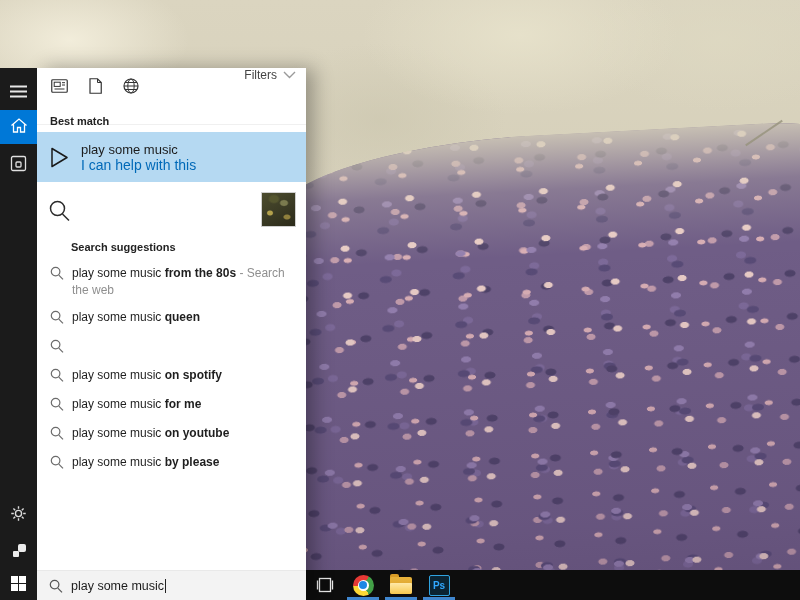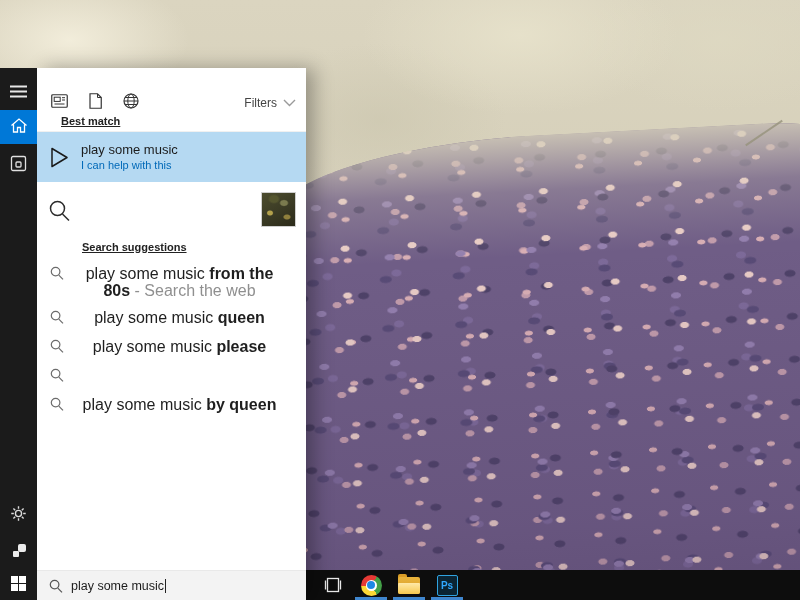--- a/index.html
+++ b/index.html
@@ -31,21 +31,21 @@
     background-size:67px 47px, 61px 43px, 71px 53px, 59px 41px, 73px 49px, 63px 45px, 69px 51px;
   }
   .pebble-haze { position:absolute; inset:0; border-radius:inherit;
     background:linear-gradient(180deg, rgba(214,208,187,.85) 0px, rgba(214,208,187,.25) 55px,
       rgba(214,208,187,0) 120px, rgba(64,45,88,.16) 70%, rgba(48,32,68,.28) 100%); }
   .stick { position:absolute; width:44px; height:2px; background:#96927c; top:132px; right:14px;
     transform:rotate(-34deg); opacity:.8; }
 
   
   .taskbar { position:absolute; left:0; right:0; top:570px; height:30px; background:#0d0d0d; }
-  .tb-apps { position:absolute; left:306px; top:570px; height:30px; right:0; display:flex; align-items:center;margin-left:8px; }
+  .tb-apps { position:absolute; left:306px; top:570px; height:30px; right:0; display:flex; align-items:center; }
   .tb-btn { position:relative; width:38px; height:30px; display:flex; align-items:center; justify-content:center; }
   .tb-btn .run { position:absolute; left:3px; right:3px; bottom:0; height:3px; background:#3f86cf; }
   .taskview svg { display:block; }
   .chrome { width:21px; height:21px; border-radius:50%; position:relative;
     background:conic-gradient(from 30deg, #43a047 0 120deg, #fdd835 120deg 240deg, #e53935 240deg 360deg); }
   .chrome .ring { position:absolute; left:50%; top:50%; width:11px; height:11px; margin:-5.5px 0 0 -5.5px;
     background:#fff; border-radius:50%; }
   .chrome .dot { position:absolute; left:50%; top:50%; width:8px; height:8px; margin:-4px 0 0 -4px;
     background:#1e88e5; border-radius:50%; }
   .folder { position:relative; width:22px; height:17px; }
@@ -58,48 +58,48 @@
 
   
   .rail { position:absolute; left:0; top:68px; bottom:0; width:37px; background:#1b1b1b; z-index:3; }
   .rail-btn { position:absolute; left:0; width:37px; height:34px; display:flex; align-items:center; justify-content:center; }
   .rail-btn.selected { background:#0078d7; }
   .start-btn { position:absolute; left:0; bottom:0; width:37px; height:30px; display:flex; align-items:center; justify-content:center; }
 
   
   .panel { position:absolute; left:37px; top:68px; width:269px; bottom:0; background:#ffffff; z-index:2;
     box-shadow:8px 0 18px rgba(0,0,0,.3); }
-  .filterbar { position:absolute; left:0; right:0; top:7px; height:57px; background:#fff;
-    display:flex; align-items:center; border-bottom:1px solid #f0f0f0; }
+  .filterbar { position:absolute; left:0; right:0; top:0; height:57px; background:#fff;
+    display:flex; align-items:flex-start; border-bottom:1px solid #f0f0f0; }
   .ftab { width:36px; height:40px; display:flex; align-items:center; justify-content:center; color:#333; }
   .ftab:first-child { margin-left:4px; }
   .filters { margin-left:auto; margin-right:10px; display:flex; align-items:center; gap:6px;
     font-size:12px; color:#444; }
-  .section-label { position:absolute; left:24px; font-size:11px; font-weight:bold; color:#222;text-decoration:underline; }
+  .section-label { position:absolute; left:13px; font-size:11px; font-weight:bold; color:#222; }
   .best-row { position:absolute; left:0; right:0; top:64px; height:50px; background:#b5d9f2;
     display:flex; align-items:center; }
   .row-icon-lg { width:44px; display:flex; justify-content:center; flex:0 0 44px; }
   .row-text .t { font-size:13px; color:#1c1c1c; line-height:16px; }
-  .row-text .s { font-size:11px; line-height:14px; }
+  .row-text .s { font-size:14px; line-height:14px;text-align:center; }
   .best-row .s { color:#0069b8; }
   .song-row { position:absolute; left:0; right:0; top:117px; height:50px; background:#fff;
     display:flex; align-items:center; }
   .song-row .s { color:#767676; }
   .album { position:absolute; right:11px; top:8px; width:33px; height:33px;
     box-shadow:0 0 0 1px #cfcfcf;
     background:
       radial-gradient(6px 5px at 8px 20px, #b3a14c 40%, rgba(0,0,0,0) 60%),
       radial-gradient(8px 6px at 22px 10px, #7a7a4e 40%, rgba(0,0,0,0) 60%),
       radial-gradient(7px 5px at 25px 24px, #8f7f3c 40%, rgba(0,0,0,0) 60%),
       radial-gradient(10px 8px at 12px 6px, #55562f 40%, rgba(0,0,0,0) 62%),
       linear-gradient(150deg,#4c4c2e 0%,#3a3a24 55%,#2c2b1a 100%); }
   .sugg-wrap { position:absolute; left:0; right:0; top:192px; }
   .sugg { display:flex; align-items:flex-start; padding:5px 0 5px 13px; min-height:28px; }
   .sugg .mag { flex:0 0 22px; margin-top:1px; color:#6b6b6b; }
-  .sugg .txt { font-size:16px; color:#1f1f1f; line-height:17px; width:215px;text-align:center; }
+  .sugg .txt { font-size:12px; color:#1f1f1f; line-height:17px; width:215px; }
   .sugg .txt b { font-weight:bold; }
   .sugg .txt .web { color:#8f8f8f; }
   .searchbox { position:absolute; left:0; right:0; bottom:0; height:30px; background:#f3f3f3;
     display:flex; align-items:center; padding-left:12px; border-top:1px solid #e9e9e9; }
   .searchbox .mag { color:#555; margin-right:8px; display:flex; }
   .searchbox .val { font-size:12.5px; color:#1c1c1c; }
   .caret { display:inline-block; width:1px; height:14px; background:#222; vertical-align:-2px; margin-left:1px; }
 </style>
 </head>
 <body>
@@ -278,38 +278,56 @@
         </span>
         <span class="txt"><span>play some music </span><b>queen</b></span>
       </div>
       <div class="sugg">
         <span class="mag">
           <svg width="14" height="14" viewBox="0 0 14 14">
               <circle cx="5.6" cy="5.6" r="4.3" fill="none" stroke="#6b6b6b" stroke-width="1.2"></circle>
               <path d="M8.8 9.2 13 13.4" stroke="#6b6b6b" stroke-width="1.2"></path>
             </svg>
         </span>
-        <span class="txt"><span>play some music </span><b>please</b></span>
-      </div>
-      <div class="sugg">
-        <span class="mag">
-          <svg width="14" height="14" viewBox="0 0 14 14">
-              <circle cx="5.6" cy="5.6" r="4.3" fill="none" stroke="#6b6b6b" stroke-width="1.2"></circle>
-              <path d="M8.8 9.2 13 13.4" stroke="#6b6b6b" stroke-width="1.2"></path>
-            </svg>
-        </span>
-      </div>
-      <div class="sugg">
-        <span class="mag">
-          <svg width="14" height="14" viewBox="0 0 14 14">
-              <circle cx="5.6" cy="5.6" r="4.3" fill="none" stroke="#6b6b6b" stroke-width="1.2"></circle>
-              <path d="M8.8 9.2 13 13.4" stroke="#6b6b6b" stroke-width="1.2"></path>
-            </svg>
-        </span>
-        <span class="txt"><span>play some music </span><b>by queen</b></span>
+      </div>
+      <div class="sugg">
+        <span class="mag">
+          <svg width="14" height="14" viewBox="0 0 14 14">
+              <circle cx="5.6" cy="5.6" r="4.3" fill="none" stroke="#6b6b6b" stroke-width="1.2"></circle>
+              <path d="M8.8 9.2 13 13.4" stroke="#6b6b6b" stroke-width="1.2"></path>
+            </svg>
+        </span>
+        <span class="txt"><span>play some music </span><b>on spotify</b></span>
+      </div>
+      <div class="sugg">
+        <span class="mag">
+          <svg width="14" height="14" viewBox="0 0 14 14">
+              <circle cx="5.6" cy="5.6" r="4.3" fill="none" stroke="#6b6b6b" stroke-width="1.2"></circle>
+              <path d="M8.8 9.2 13 13.4" stroke="#6b6b6b" stroke-width="1.2"></path>
+            </svg>
+        </span>
+        <span class="txt"><span>play some music </span><b>for me</b></span>
+      </div>
+      <div class="sugg">
+        <span class="mag">
+          <svg width="14" height="14" viewBox="0 0 14 14">
+              <circle cx="5.6" cy="5.6" r="4.3" fill="none" stroke="#6b6b6b" stroke-width="1.2"></circle>
+              <path d="M8.8 9.2 13 13.4" stroke="#6b6b6b" stroke-width="1.2"></path>
+            </svg>
+        </span>
+        <span class="txt"><span>play some music </span><b>on youtube</b></span>
+      </div>
+      <div class="sugg">
+        <span class="mag">
+          <svg width="14" height="14" viewBox="0 0 14 14">
+              <circle cx="5.6" cy="5.6" r="4.3" fill="none" stroke="#6b6b6b" stroke-width="1.2"></circle>
+              <path d="M8.8 9.2 13 13.4" stroke="#6b6b6b" stroke-width="1.2"></path>
+            </svg>
+        </span>
+        <span class="txt"><span>play some music </span><b>by please</b></span>
       </div>
     </div>
 
     <div class="searchbox">
       <span class="mag">
         <svg width="14" height="14" viewBox="0 0 14 14">
             <circle cx="5.6" cy="5.6" r="4.3" fill="none" stroke="#555" stroke-width="1.2"></circle>
             <path d="M8.8 9.2 13 13.4" stroke="#555" stroke-width="1.2"></path>
           </svg>
       </span>

